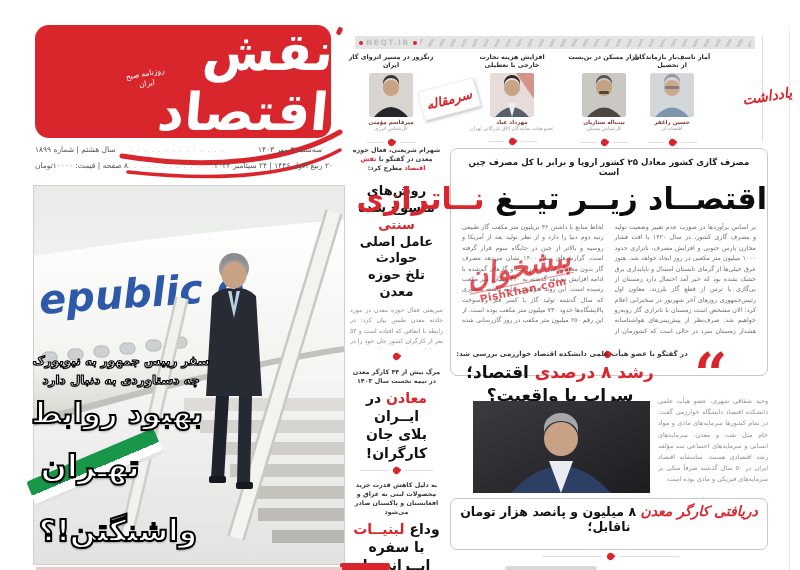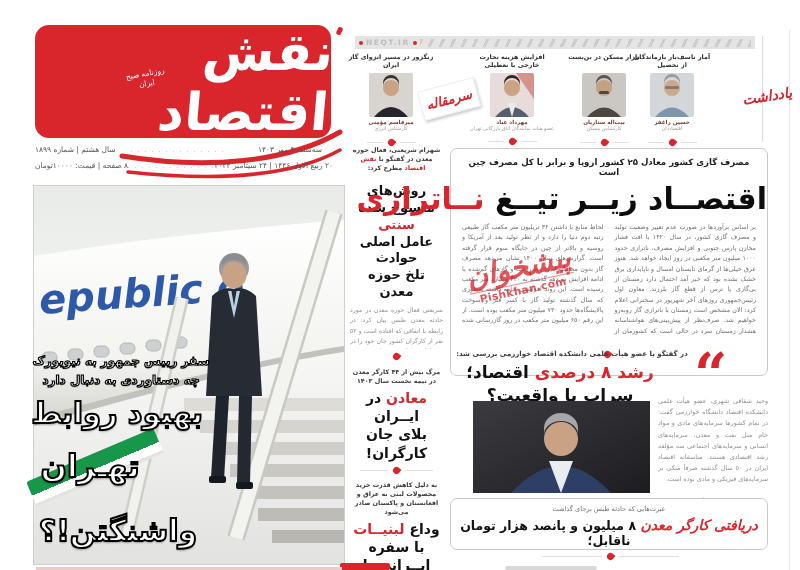--- a/index.html
+++ b/index.html
@@ -310,21 +310,20 @@
       </linearGradient>
     </defs>
     <rect width="177" height="92" fill="url(#gd)"></rect>
     <path d="M38,92 Q88,38 138,92 Z" fill="#2e3f66"></path>
     <path d="M76,60 L88,92 L100,60 Z" fill="#e9edf2"></path>
     <circle cx="88" cy="38" r="17" fill="#c9a286"></circle>
     <path d="M71,34 a17,14 0 0 1 34,0 l0,-7 a17,15 0 0 0 -34,0 z" fill="#a7a7ab"></path>
   </svg>
 
   <div class="abs story-box" style="left:450px;top:498px;width:318px;height:52px;">
-    <div class="mine-kick" style="margin-top:6px;">عبرت‌هایی که حادثه طبس برجای گذاشت</div>
     <div class="mine-head" style="margin-top:4px;">
       <span class="mine-red">دریافتی کارگر معدن</span>
       <span>۸ میلیون و پانصد هزار تومان ناقابل؛</span>
     </div>
   </div>
   <div class="abs divider" style="left:530px;top:553px;width:160px;">
     <span class="dline" style="flex-basis:60px"></span>
       <span class="mark"></span>
       <span class="dline" style="flex-basis:60px"></span>
   </div>

